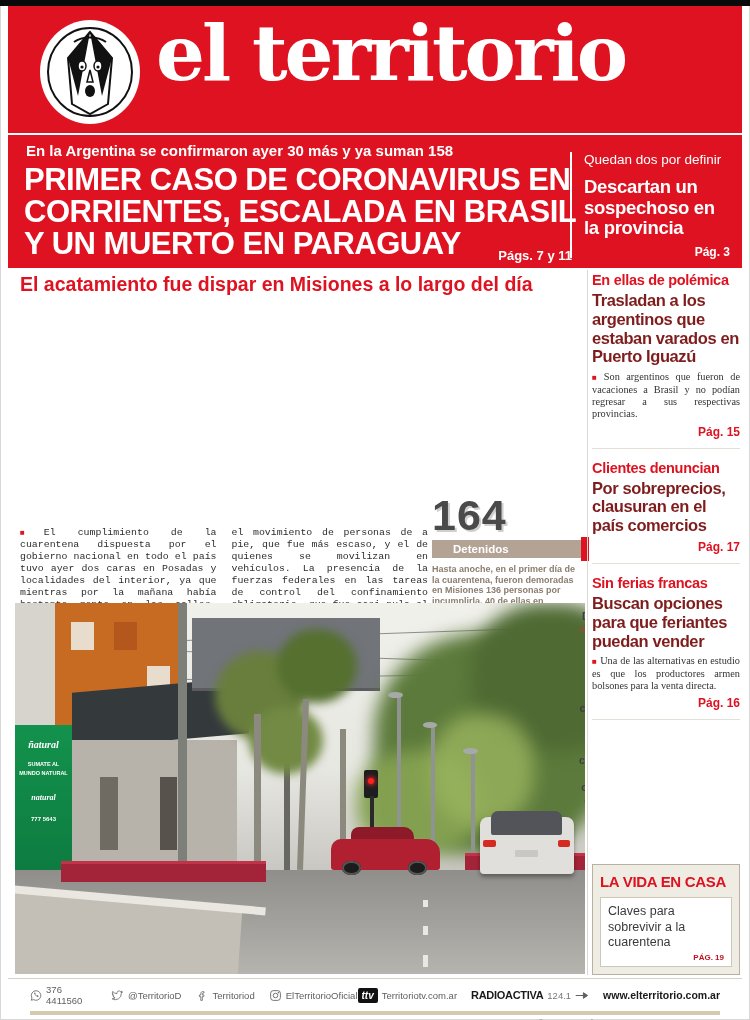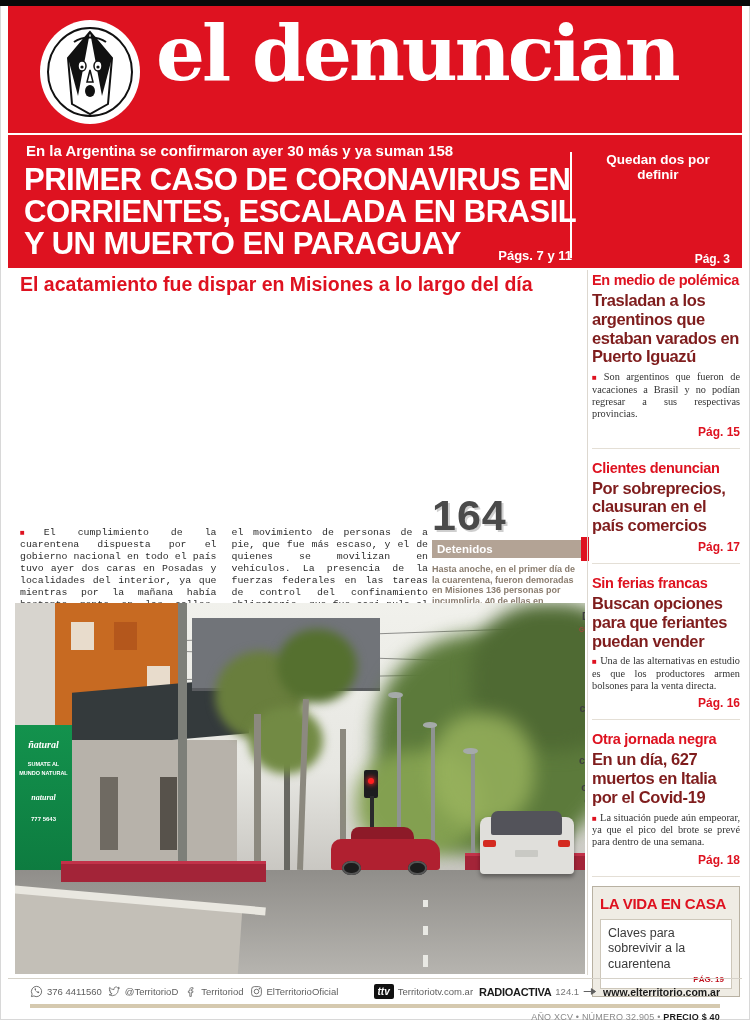--- a/index.html
+++ b/index.html
@@ -15,40 +15,40 @@
   .mast-rule{position:absolute;top:127px;left:0;width:100%;height:2px;background:#fff;}
   .mast-date{position:absolute;top:132px;right:12px;text-align:right;}
   .mast-date .d1{font-size:13px;font-weight:bold;font-style:italic;}
   .mast-date .d2{font-size:9px;color:#f3bcbc;margin-top:2px;}
   .ban-kicker{position:absolute;top:136px;left:18px;font-size:15px;font-weight:bold;}
   .ban-head{position:absolute;top:158px;left:16px;width:552px;font-size:31px;line-height:1.03;
             font-weight:bold;letter-spacing:-0.5px;}
   .ban-pages{position:absolute;top:242px;left:16px;width:548px;text-align:right;font-size:13px;font-weight:bold;}
   .ban-vline{position:absolute;top:146px;bottom:10px;left:562px;width:2px;background:#fff;}
   .ban-side{position:absolute;top:146px;left:576px;width:148px;height:108px;}
-  .ban-side .sk{font-size:13.5px;font-weight:bold;margin-bottom:10px;text-align:center;}
+  .ban-side .sk{font-size:13.5px;font-weight:normal;margin-bottom:10px;}
   .ban-side .sh{font-size:18.5px;line-height:1.12;font-weight:bold;letter-spacing:-0.3px;}
-  .ban-side .sp{position:absolute;right:2px;top:100px;font-size:12px;font-weight:bold;}
+  .ban-side .sp{position:absolute;right:2px;top:93px;font-size:12px;font-weight:bold;}
 
   
   .lead-kicker{position:absolute;top:273px;left:20px;font-size:19.5px;font-weight:bold;color:#de1220;}
   .lead-head{position:absolute;top:297px;left:17px;width:576px;font-size:47px;line-height:1.21;
              font-weight:bold;color:#151515;letter-spacing:-1.5px;}
   .lead-body{position:absolute;top:527px;left:20px;width:408px;column-count:2;column-gap:15px;
              font-family:Liberation Mono, monospace;font-size:9.9px;line-height:1.21;color:#2d2d2d;text-align:justify;}
   .bullet{color:#de1220;font-size:8px;margin-right:3px;}
   .lead-pages{position:absolute;top:580px;left:20px;width:408px;text-align:right;
               font-size:13px;font-weight:bold;color:#de1220;}
 
   
   .statbox{position:absolute;top:494px;left:432px;width:153px;}
   .stat-num{font-size:43px;font-weight:bold;color:#4a4a4a;line-height:1;
             text-shadow:2px 2px 0 #cfcfcf;letter-spacing:1px;}
   .stat-bar{position:relative;margin-top:3px;background:#b3a395;height:18px;line-height:18px;
-            color:#fff;font-weight:bold;font-size:11.5px;padding-left:5px;}
+            color:#fff;font-weight:bold;font-size:11.5px;padding-left:21px;}
   .stat-bar .accent{position:absolute;right:-4px;top:-3px;width:8px;height:24px;background:#de1220;}
   .stat-text{margin-top:6px;font-size:9px;line-height:1.18;font-weight:bold;color:#8b7d6f;}
 
   
   .photo{position:absolute;top:603px;left:15px;width:570px;height:371px;overflow:hidden;
          background:linear-gradient(#f1f1ec 0%,#e7e7e2 45%,#c9c7c2 72%,#b3b1ac 100%);}
   .photo *{position:absolute;}
   .wire{height:1px;background:rgba(60,60,60,.55);width:110%;left:-5%;}
   .bld-white{left:0;top:0;width:9%;height:42%;background:#d7d4ce;}
   .bld-orange{left:7%;top:0;width:23%;height:34%;background:#c76a22;}
@@ -112,21 +112,21 @@
   .vida-card{background:#fff;border:1px solid #cdc7ba;padding:6px 7px 4px 7px;margin-bottom:7px;}
   .vida-card:last-child{margin-bottom:0;}
   .vida-text{font-size:12.5px;color:#3a3a3a;line-height:1.25;}
   .vida-refs{text-align:right;font-size:8px;font-weight:bold;margin-top:2px;}
   .vida-sup{color:#9b958a;margin-right:3px;}
   .vida-page{color:#c0121f;}
 
   
   .footer{position:absolute;top:978px;left:8px;width:734px;border-top:1px solid #d6d2c9;padding-top:5px;}
   .foot-row{display:flex;align-items:center;justify-content:space-between;padding:0 22px;}
-  .fgroup{display:flex;align-items:center;gap:6px;}
+  .fgroup{display:flex;align-items:center;gap:14px;}
   .fitem{display:flex;align-items:center;gap:4px;font-size:9.5px;color:#5e5e5e;}
   .ttv{background:#111;color:#fff;font-weight:bold;font-style:italic;font-size:10px;
        padding:2px 4px;border-radius:2px;}
   .radio-name{font-size:11px;font-weight:bold;color:#1a1a1a;letter-spacing:-0.3px;}
   .radio-freq{font-size:9.5px;color:#777;}
   .site{font-size:10.5px;font-weight:bold;color:#1a1a1a;}
   .beige-rule{margin:5px 22px 0 22px;height:4px;background:#d5c9af;}
   .edition-row{padding:4px 22px 0 0;text-align:right;font-size:9px;color:#8a8a8a;letter-spacing:.2px;}
   .edition-row .price{color:#1a1a1a;font-weight:bold;}
 </style>
@@ -146,28 +146,29 @@
         <path d="M52 14 L74 40 L64 78 Z" fill="#111"></path>
         <ellipse cx="44" cy="48" rx="4" ry="5" fill="#fff" stroke="#111" stroke-width="1.5"></ellipse>
         <ellipse cx="60" cy="48" rx="4" ry="5" fill="#fff" stroke="#111" stroke-width="1.5"></ellipse>
         <circle cx="44" cy="49" r="1.6" fill="#111"></circle>
           <circle cx="60" cy="49" r="1.6" fill="#111"></circle>
         <path d="M52 52 L49 64 L55 64 Z" fill="none" stroke="#111" stroke-width="1.5"></path>
         <ellipse cx="52" cy="73" rx="5" ry="6" fill="#111"></ellipse>
         <path d="M36 24 C44 18 60 18 68 24" fill="none" stroke="#111" stroke-width="2"></path>
       </svg>
     </div>
-    <div class="brand">el denuncian</div>
+    <div class="brand">el territorio</div>
     <div class="mast-rule"></div>
     <div class="ban-kicker">En la Argentina se confirmaron ayer 30 más y ya suman 158</div>
     <div class="ban-head">PRIMER CASO DE CORONAVIRUS EN CORRIENTES, ESCALADA EN BRASIL Y UN MUERTO EN PARAGUAY</div>
     <div class="ban-pages">Págs. 7 y 11</div>
     <div class="ban-vline"></div>
     <div class="ban-side">
       <div class="sk">Quedan dos por definir</div>
+      <div class="sh">Descartan un sospechoso en la provincia</div>
       <div class="sp">Pág. 3</div>
     </div>
   </div>
 
   <div class="lead-kicker">El acatamiento fue dispar en Misiones a lo largo del día</div>
   <div class="lead-body"><span class="bullet">■</span><span>El cumplimiento de la cuarentena dispuesta por el gobierno nacional en todo el país tuvo ayer dos caras en Posadas y localidades del interior, ya que mientras por la mañana había bastante gente en las calles, desde la tarde la situación cambió, coincidiendo con un mayor despliegue policial. A su vez, también hubo un contraste entre el movimiento de personas de a pie, que fue más escaso, y el de quienes se movilizan en vehículos. La presencia de la fuerzas federales en las tareas de control del confinamiento obligatorio, que fue casi nula al arrancar el día, aumentó conforme avanzó la jornada y se profundizó por la noche.</span></div>
 
   <div class="statbox">
     <div class="stat-num">164</div>
     <div class="stat-bar">
@@ -253,45 +254,39 @@
     <div class="caption">
       <span>De a poco, la fisonomía del centro de Posadas fue cambiando ayer en el marco de la cuarentena total y obligatoria en el país.</span>
       <span class="credit">FOTO NATALIA GUERRERO</span>
     </div>
   </div>
 
   <div class="side-vline"></div>
   <div class="sidebar">
 
     <div class="sb-art">
-      <div class="sb-kicker">En medio de polémica</div>
+      <div class="sb-kicker">En ellas de polémica</div>
       <div class="sb-head">Trasladan a los argentinos que estaban varados en Puerto Iguazú</div>
       <div class="sb-body"><span class="bullet">■</span><span>Son argentinos que fueron de vacaciones a Brasil y no podían regresar a sus respectivas provincias.</span></div>
       <div class="sb-page">Pág. 15</div>
     </div>
 
     <div class="sb-art">
       <div class="sb-kicker">Clientes denuncian</div>
       <div class="sb-head">Por sobreprecios, clausuran en el país comercios</div>
       <div class="sb-page">Pág. 17</div>
     </div>
 
     <div class="sb-art">
       <div class="sb-kicker">Sin ferias francas</div>
       <div class="sb-head">Buscan opciones para que feriantes puedan vender</div>
       <div class="sb-body"><span class="bullet">■</span><span>Una de las alternativas en estudio es que los productores armen bolsones para la venta directa.</span></div>
       <div class="sb-page">Pág. 16</div>
     </div>
 
-    <div class="sb-art">
-      <div class="sb-kicker">Otra jornada negra</div>
-      <div class="sb-head">En un día, 627 muertos en Italia por el Covid-19</div>
-      <div class="sb-body"><span class="bullet">■</span><span>La situación puede aún empeorar, ya que el pico del brote se prevé para dentro de una semana.</span></div>
-      <div class="sb-page">Pág. 18</div>
-    </div>
 
     <div class="vida">
       <div class="vida-title">LA VIDA EN CASA</div>
       <div class="vida-card">
         <div class="vida-text">Claves para sobrevivir a la cuarentena</div>
         <div class="vida-refs">
           <span class="vida-sup"></span>
           <span class="vida-page">PÁG. 19</span>
         </div>
       </div>

